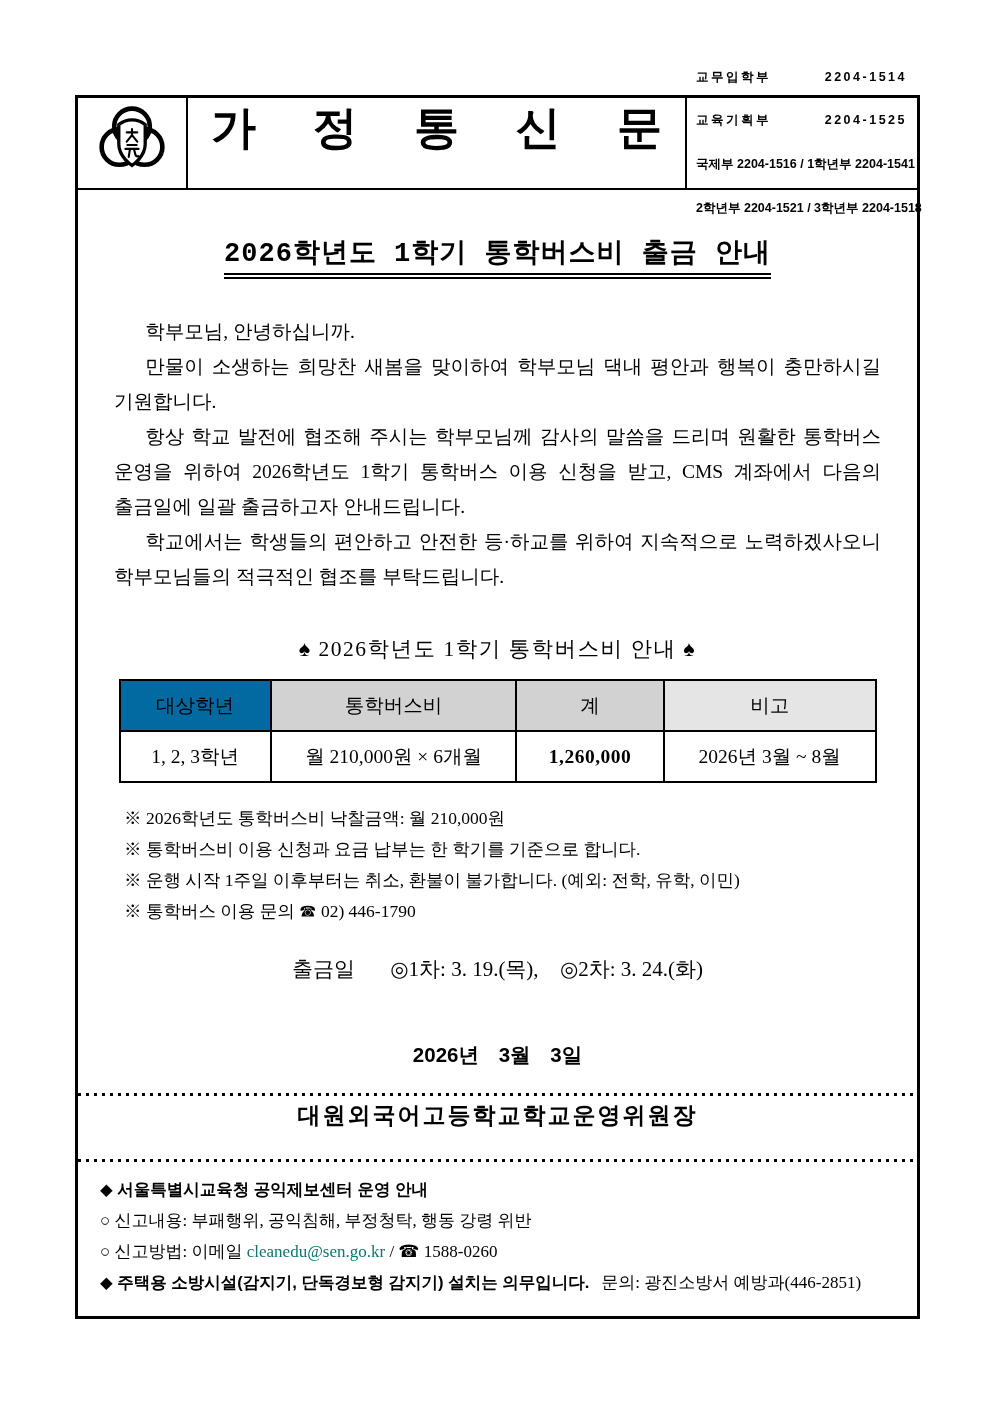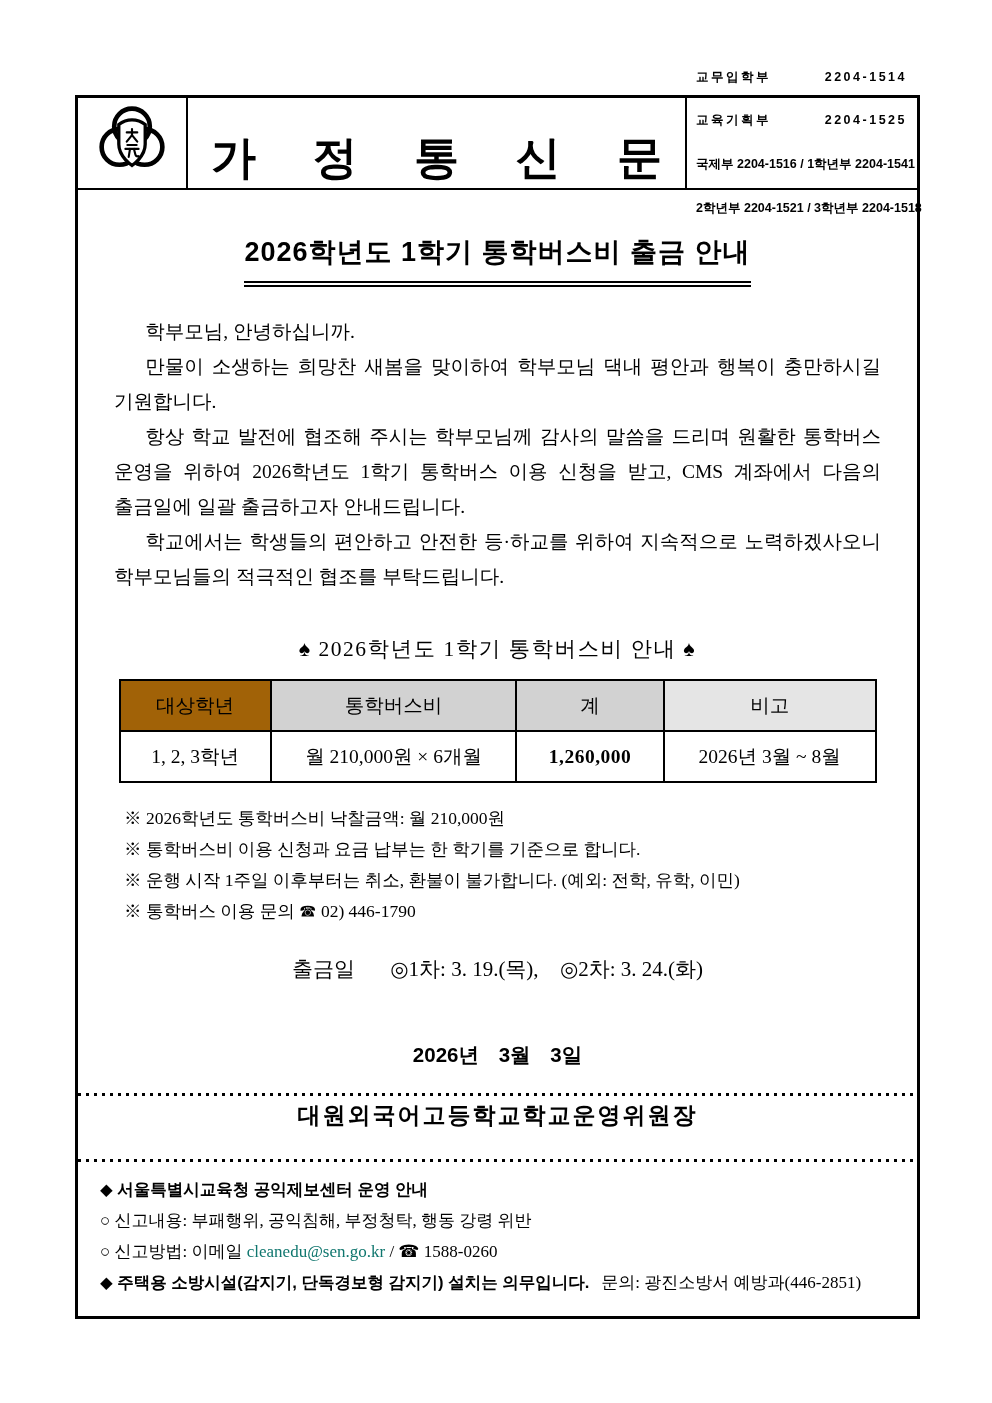--- a/index.html
+++ b/index.html
@@ -3,30 +3,30 @@
 <meta charset="utf-8">
 <style>
   html,body{margin:0;padding:0;background:#fff;}
   body{width:992px;height:1403px;position:relative;font-family:"Liberation Serif","DejaVu Serif",serif;color:#000;}
   .page{position:absolute;left:75px;top:95px;width:845px;}
   .frame{border:3px solid #000;}
 
   
   .header-box{display:flex;height:90px;border-bottom:2px solid #000;}
   .logo-cell{width:108px;border-right:2px solid #000;display:flex;align-items:center;justify-content:center;}
-  .title-cell{flex:1;display:flex;align-items:flex-end;justify-content:center;}
+  .title-cell{flex:1;display:flex;align-items:flex-start;justify-content:center;}
   .masthead{font-family:"Liberation Sans","DejaVu Sans",sans-serif;font-weight:bold;font-size:45px;letter-spacing:22px;text-indent:22px;white-space:nowrap;}
   .contact-cell{width:232px;border-left:2px solid #000;display:flex;flex-direction:column;justify-content:center;padding:4px 10px 4px 9px;box-sizing:border-box;font-family:"Liberation Sans","DejaVu Sans",sans-serif;gap:24px;}
   .contact-row{display:flex;justify-content:space-between;font-size:12.5px;font-weight:bold;line-height:19px;letter-spacing:2.5px;white-space:nowrap;}
   .contact-row.condensed{letter-spacing:0;font-size:12.5px;line-height:20px;justify-content:flex-start;}
 
   
   .main-content{padding:0 0 14px 0;}
   .notice-title{margin:44px 0 0 0;text-align:center;font-family:"Liberation Sans","DejaVu Sans",sans-serif;font-size:27px;font-weight:bold;letter-spacing:1px;}
-  .notice-title span{border-bottom:6px double #000;padding-bottom:14px;}
+  .notice-title span{border-bottom:6px double #000;padding-bottom:4px;font-family:Liberation Mono, monospace;}
   .body-text{margin:44px 36px 0 36px;font-size:19.5px;line-height:35px;text-align:justify;}
   .body-text p{margin:0;text-indent:1.6em;word-break:keep-all;}
   .section-heading{margin-top:40px;text-align:center;font-size:21.5px;letter-spacing:1.5px;font-weight:500;}
 
   table.fee{border-collapse:collapse;margin:16px auto 0 auto;width:758px;border:2px solid #000;font-size:19.5px;}
   table.fee th,table.fee td{border:2px solid #000;text-align:center;height:49px;padding:0 4px;font-weight:normal;}
   table.fee th{background:#d2d2d2;}
   table.fee td.total{font-weight:bold;letter-spacing:0.5px;}
   .col1{width:20%;}.col2{width:32.5%;}.col3{width:19.5%;}.col4{width:28%;}
 
@@ -106,21 +106,21 @@
         <p>만물이 소생하는 희망찬 새봄을 맞이하여 학부모님 댁내 평안과 행복이 충만하시길 기원합니다.</p>
         <p>항상 학교 발전에 협조해 주시는 학부모님께 감사의 말씀을 드리며 원활한 통학버스 운영을 위하여 2026학년도 1학기 통학버스 이용 신청을 받고, CMS 계좌에서 다음의 출금일에 일괄 출금하고자 안내드립니다.</p>
         <p>학교에서는 학생들의 편안하고 안전한 등·하교를 위하여 지속적으로 노력하겠사오니 학부모님들의 적극적인 협조를 부탁드립니다.</p>
       </div>
 
       <div class="section-heading">♠ 2026학년도 1학기 통학버스비 안내 ♠</div>
 
       <table class="fee">
         <thead>
           <tr>
-            <th class="col1" style="background: #a16207;">대상학년</th>
+            <th class="col1" style="background: #0369a1;">대상학년</th>
             <th class="col2" style="background: rgb(210, 210, 210);">통학버스비</th>
             <th class="col3" style="background: rgb(210, 210, 210);">계</th>
             <th class="col4" style="background: #e5e5e5; text-align: center;">비고</th>
           </tr>
         </thead>
         <tbody>
           <tr>
             <td>1, 2, 3학년</td>
             <td>월 210,000원 × 6개월</td>
             <td class="total">1,260,000</td>

